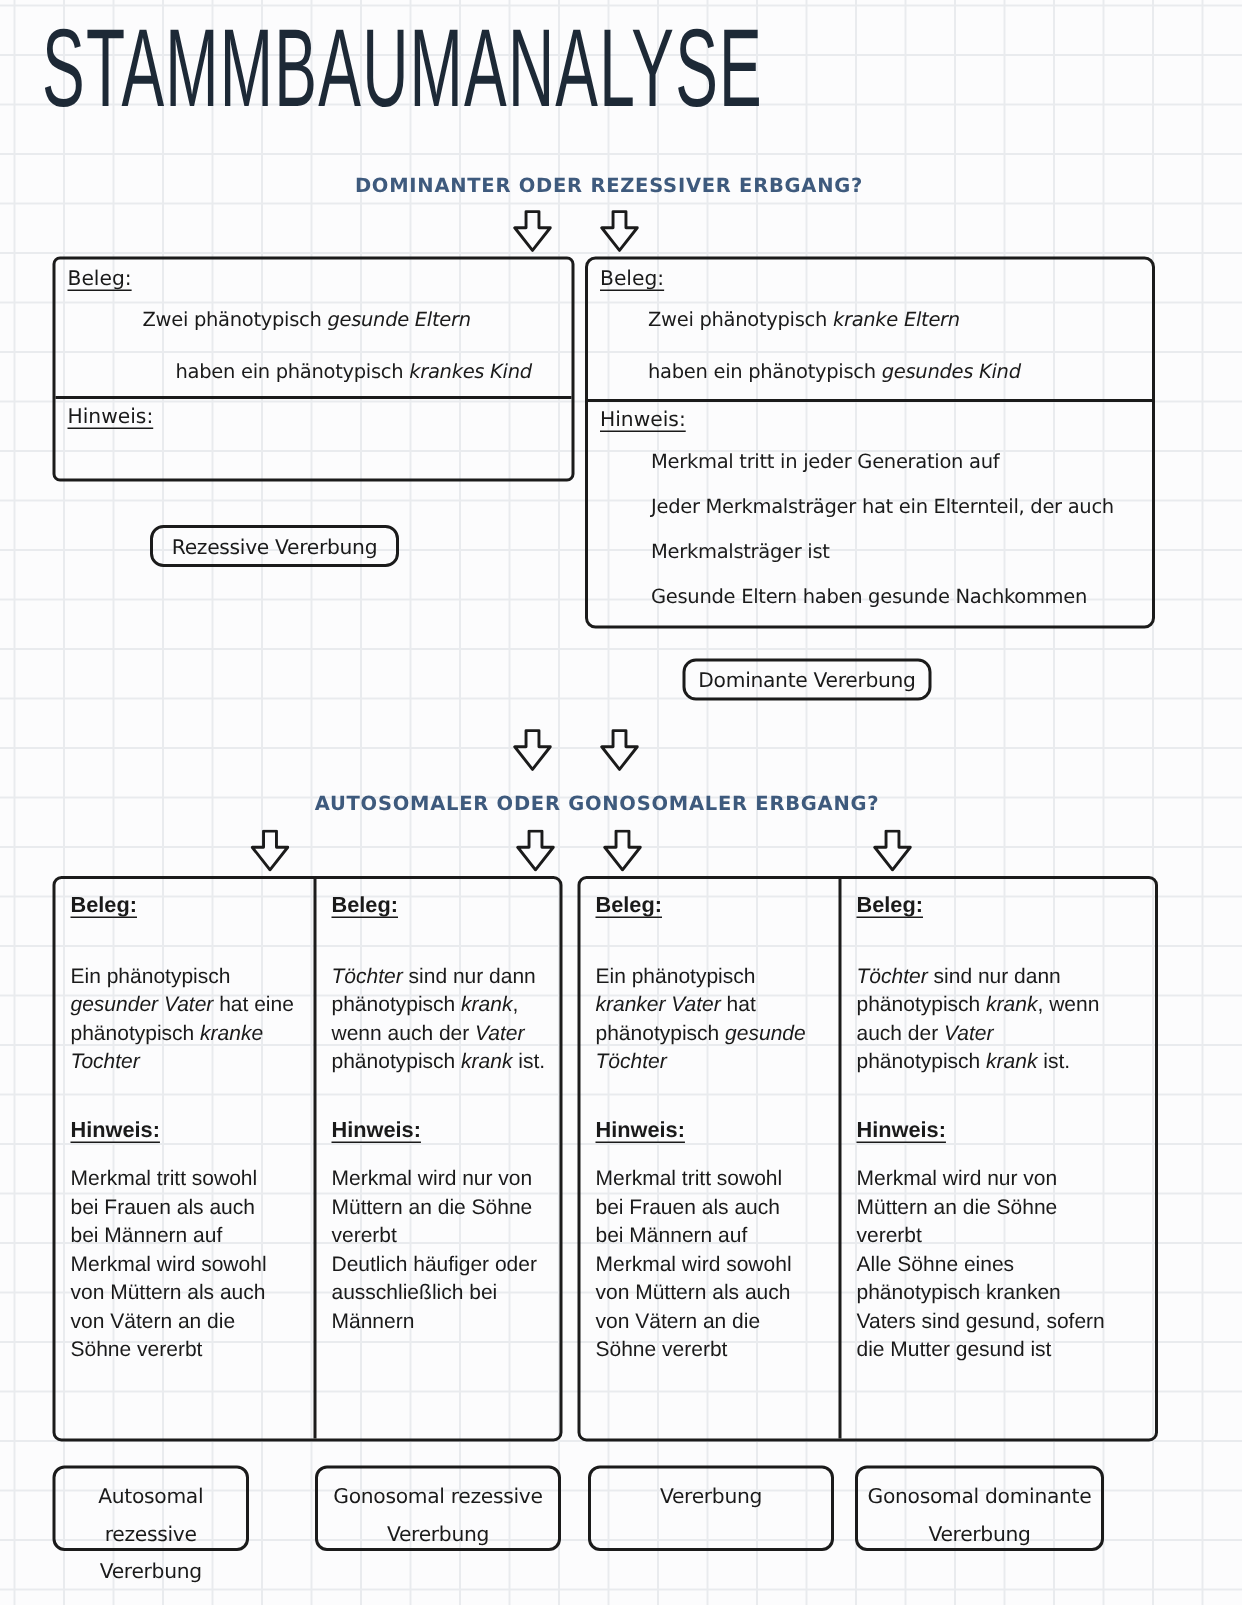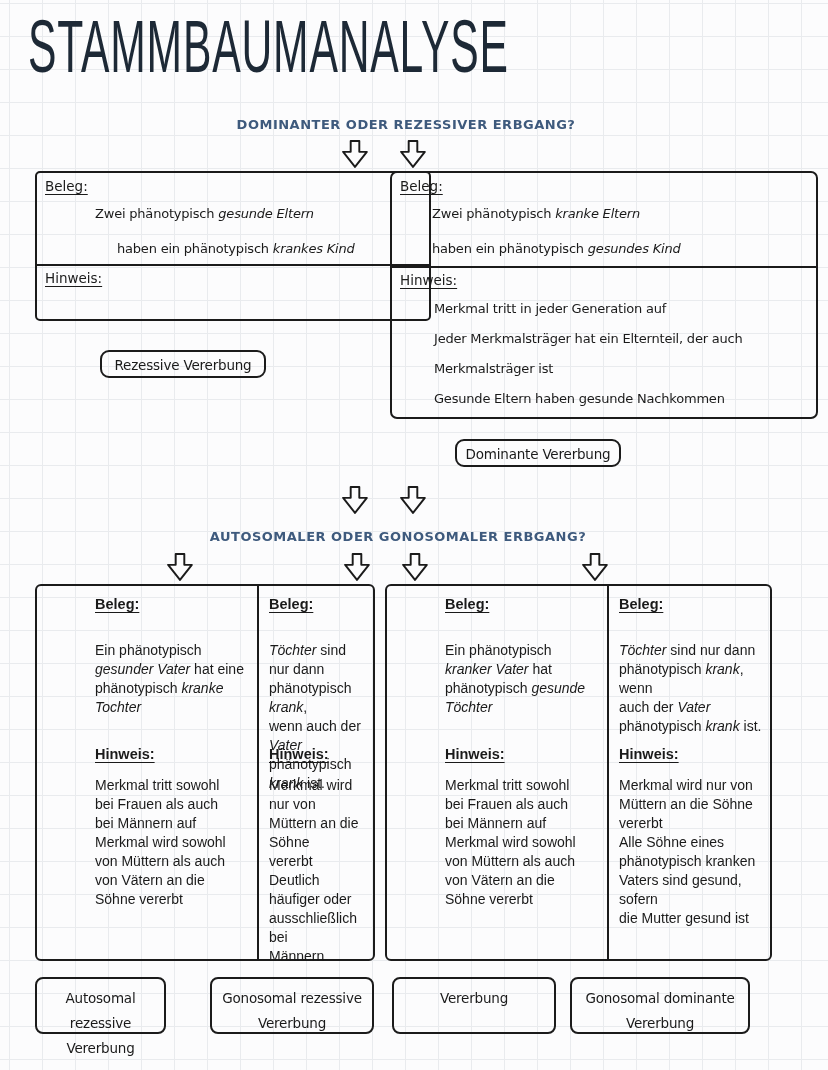--- a/index.html
+++ b/index.html
@@ -19,21 +19,21 @@
     left:28px;top:4px;font-family:"Liberation Sans",sans-serif;
     font-size:52px;font-weight:400;color:#1d2936;letter-spacing:1px;
     transform:scale(0.82,1.42);transform-origin:0 0;white-space:nowrap;
   }
   
   .qheading{
     width:812px;text-align:center;font-weight:bold;font-size:13px;
     letter-spacing:.5px;color:#3e5a7d;white-space:nowrap;
   }
   
-  .hbox{border:2px solid #1b1b1b;border-radius:7px;background:transparent;padding-left:48px;}
+  .hbox{border:2px solid #1b1b1b;border-radius:7px;background:transparent;}
   .hw{font-size:13px;letter-spacing:-0.2px;white-space:nowrap;}
   .lbl{font-size:13.5px;text-decoration:underline;text-underline-offset:3px;}
   .divider{position:absolute;left:0;right:0;border-top:2px solid #1b1b1b;height:0;}
   
   .pill{
     border:2px solid #1b1b1b;border-radius:9px;width:166px;height:28px;
     text-align:center;line-height:26px;font-size:13.5px;letter-spacing:-0.2px;
     background:transparent;box-sizing:border-box;
   }
   
@@ -200,18 +200,18 @@
     <div>Autosomal rezessive</div>
     <div>Vererbung</div>
   </div>
   <div class="abs bbox" style="left:210px;top:977px;width:164px;">
     <div>Gonosomal rezessive</div>
     <div>Vererbung</div>
   </div>
   <div class="abs bbox" style="left:392px;top:977px;width:164px;">
     <div>Vererbung</div>
   </div>
-  <div class="abs bbox" style="left:570px;top:977px;width:180px;">
+  <div class="abs bbox" style="left:570px;top:977px;width:166px;">
     <div>Gonosomal dominante</div>
     <div>Vererbung</div>
   </div>
 
 </div>
 
 </body></html>

